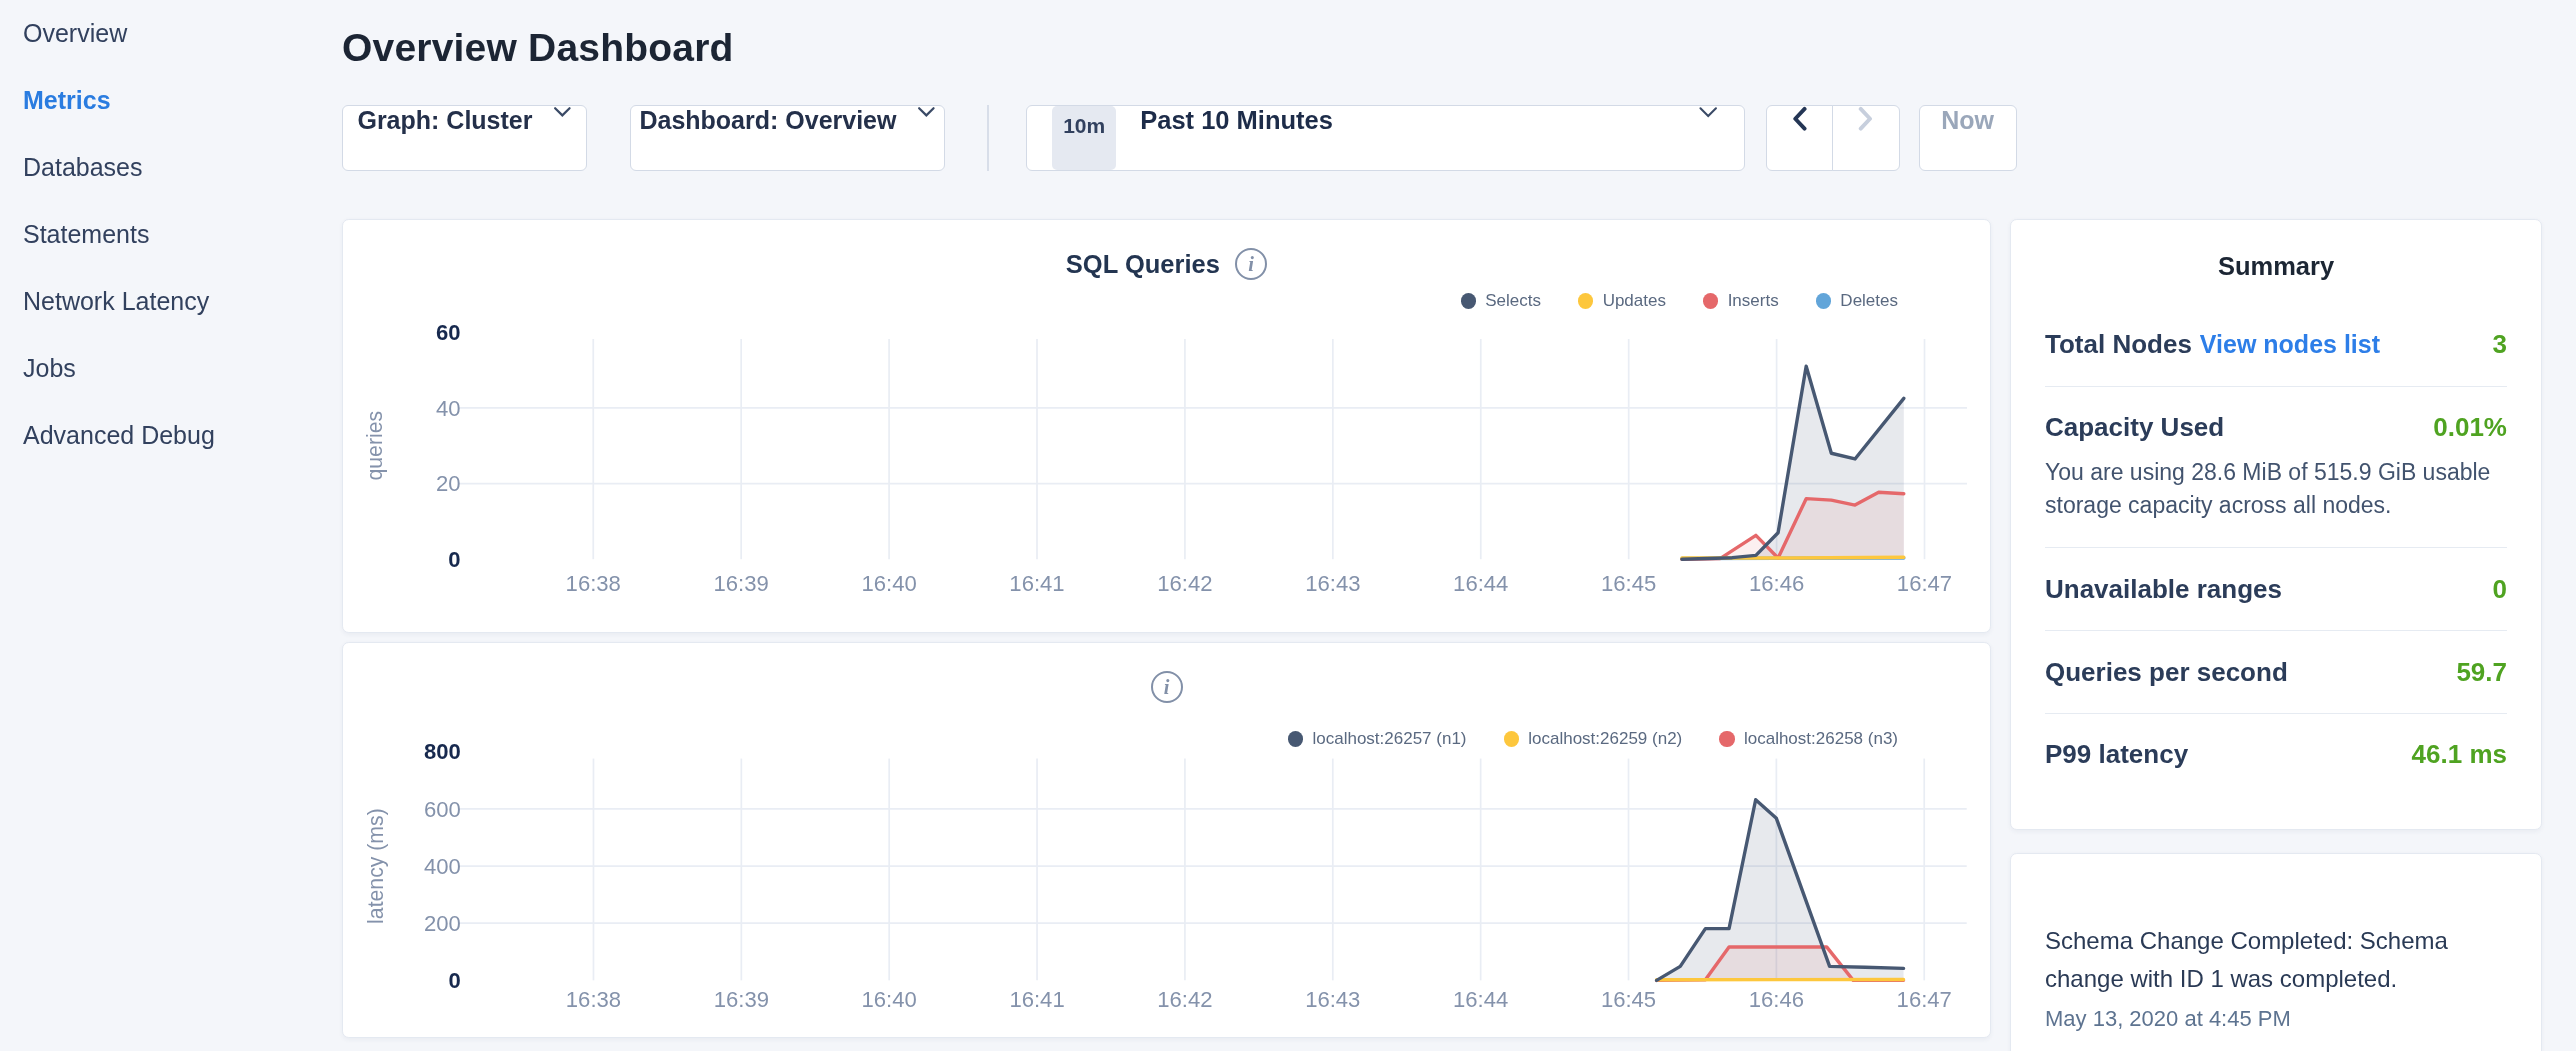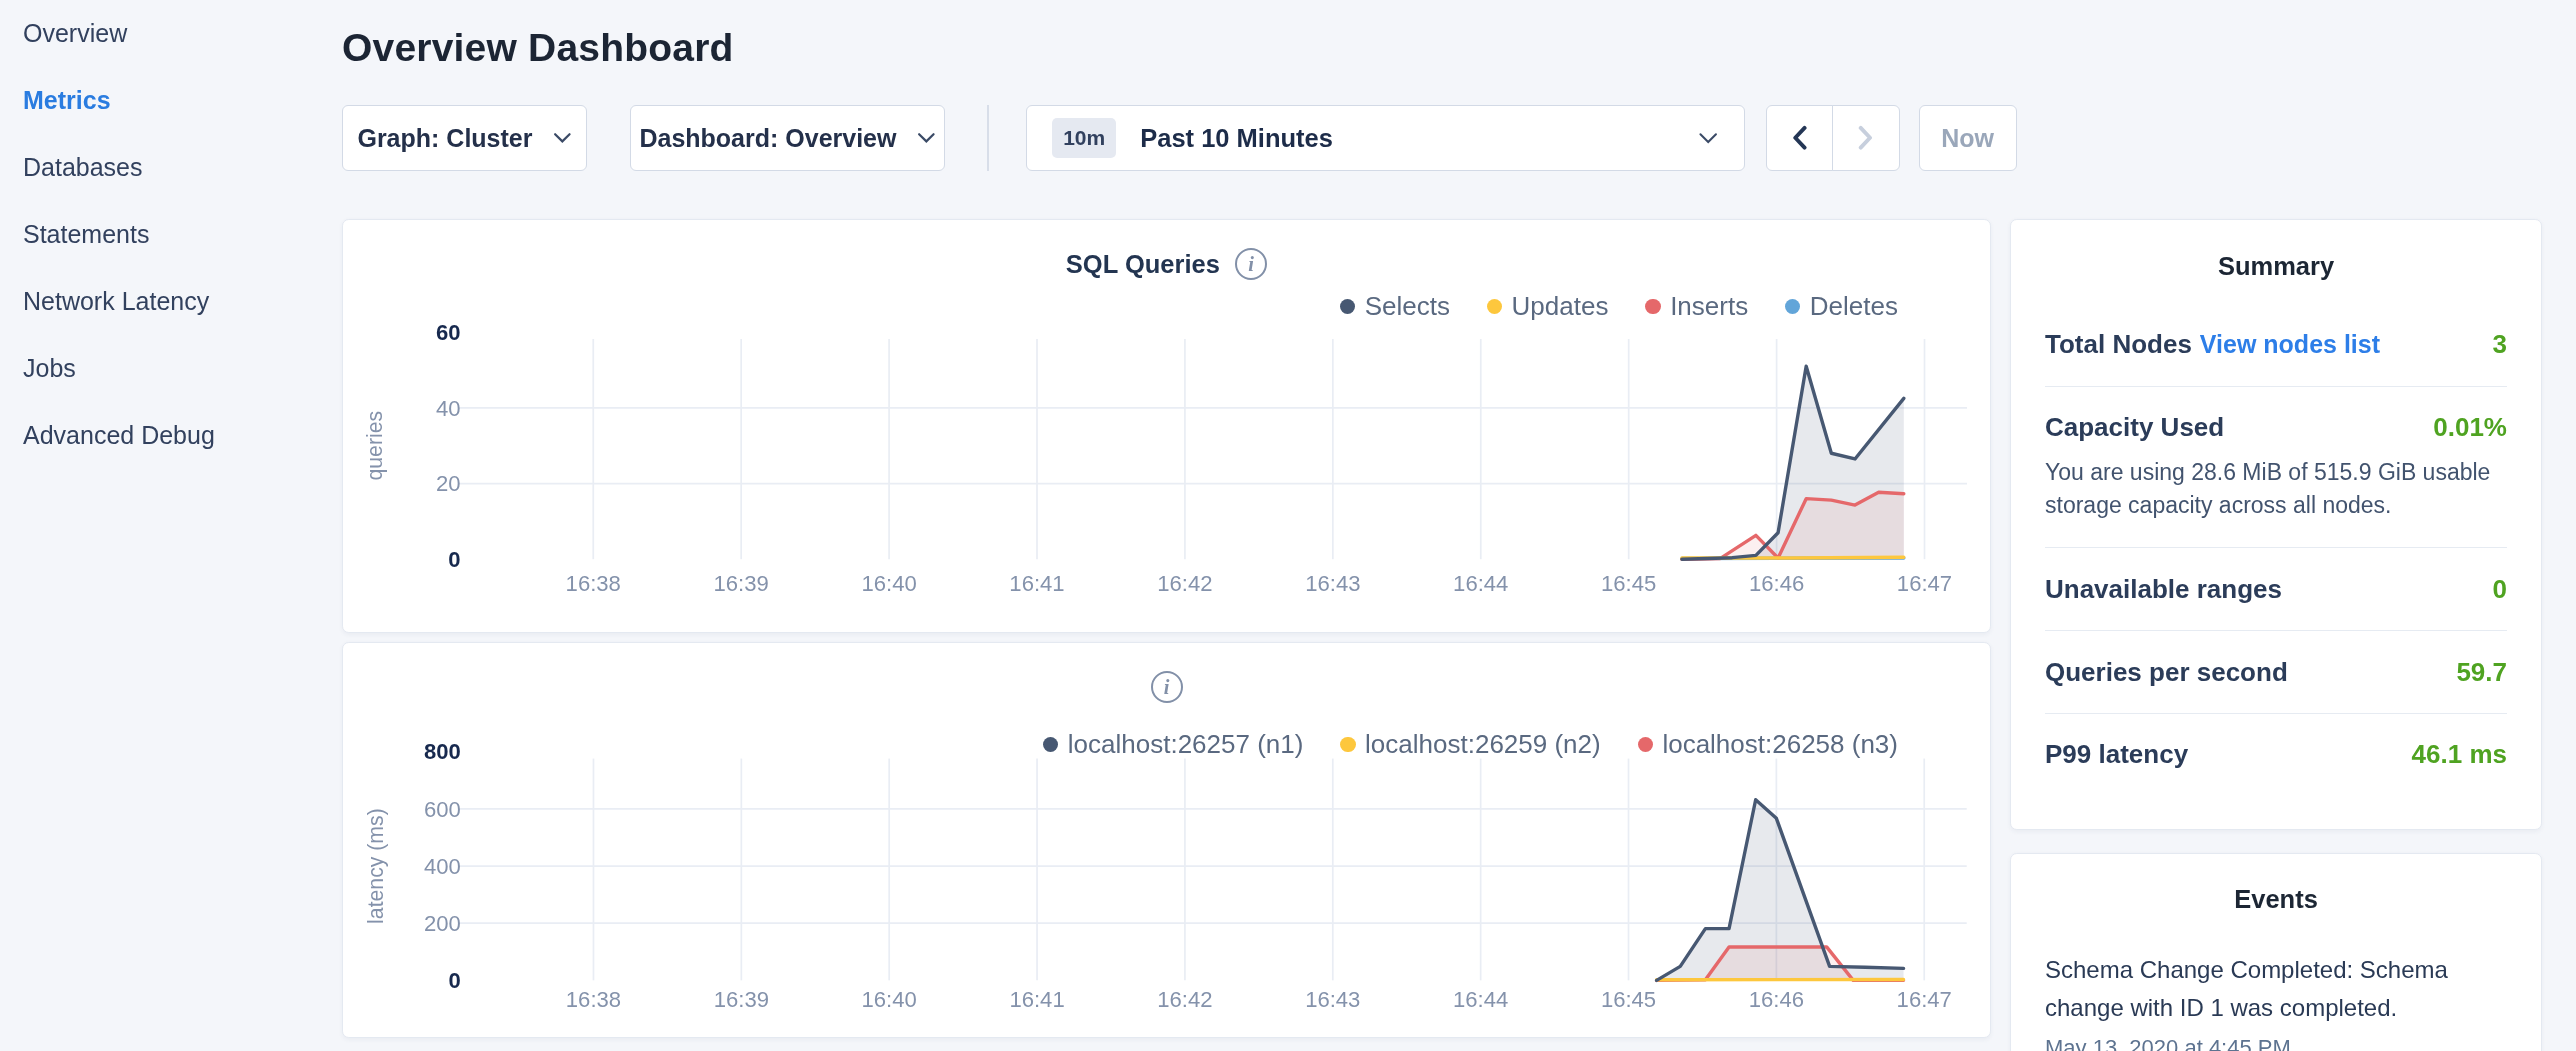--- a/index.html
+++ b/index.html
@@ -16,21 +16,21 @@
     height:67px; display:flex; align-items:center; padding-left:23px;
     font-size:25px; font-weight:500; color:#32415e; cursor:pointer;
   }
   .side-item.active { color:#2a7ce0; font-weight:700; }
   
   .main { position:absolute; left:342px; top:0; width:1649px; }
   .page-title { font-size:39px; font-weight:600; color:#1c2534; position:absolute; top:25.5px; left:0; letter-spacing:0.2px; }
   .controls { position:absolute; top:105px; left:0; display:flex; align-items:stretch; height:66px; width:1701px; }
   .ctl {
     background:#fff; border:1.7px solid #d3dae6; border-radius:6px;
-    display:flex; align-items:center; justify-content:center;
+    display:flex; justify-content:center;
     font-size:25px; font-weight:700; color:#24304a; cursor:pointer;
   }
   .dd-graph { width:245px; gap:20.4px; }
   .dd-dashboard { width:315px; margin-left:43px; gap:20.4px; }
   .vdivider { width:1.7px; background:#d8dee9; margin-left:42px; }
   .timepicker { width:719px; margin-left:37px; justify-content:flex-start; padding:0 25.5px; }
   .time-badge { background:#e5e9f1; border-radius:5.1px; padding:7.7px 11px; font-size:21px; font-weight:700; color:#31405e; margin-right:24px; }
   .time-label { font-size:25.5px; font-weight:700; color:#1d2c49; }
   .timepicker .chev { margin-left:auto; }
   .btn-group { display:flex; margin-left:21px; }
@@ -48,21 +48,21 @@
   .chart-title-row { position:absolute; top:28px; left:0; width:100%; display:flex; align-items:center; justify-content:center; gap:15.3px; z-index:2; }
   .chart-title { font-size:25.5px; font-weight:700; color:#233551; }
   .info-icon {
     width:32px; height:32px; border:2.1px solid #8290a8; border-radius:50%;
     color:#8290a8; font-size:20.4px; font-weight:600; display:flex; align-items:center; justify-content:center;
     cursor:pointer; font-family:"Liberation Serif", serif; font-style:italic;
   }
   .legend { position:absolute; right:92px; display:flex; gap:37px; align-items:center; z-index:2; }
   .chart-card-1 .legend { top:71px; }
   .chart-card-2 .legend { top:86px; }
-  .legend-item { display:flex; align-items:center; gap:9.4px; font-size:26px; color:#5a6980; cursor:pointer; }
+  .legend-item { display:flex; align-items:center; gap:9.4px; font-size:17px; color:#5a6980; cursor:pointer; }
   .legend-item .dot { width:15.3px; height:15.3px; border-radius:50%; display:inline-block; }
   .chart-svg { position:absolute; left:0; top:0; }
   .chart-svg .grid { stroke:#e9edf4; stroke-width:2; }
   .chart-svg text.tick { font-size:26px; fill:#8492ab; font-family:"Liberation Sans", sans-serif; }
   .chart-svg text.tick-strong { fill:#17294e; font-weight:700; }
   .chart-svg text.unit { font-size:25px; }
   
   .right-col { position:absolute; left:2010px; top:219px; width:532px; }
   .summary-card { top:0; left:0; width:532px; height:611px; padding:32px 34px; }
   .panel-title { text-align:center; font-size:25.5px; font-weight:700; color:#1c2634; }
@@ -286,21 +286,20 @@
         <div class="hr"></div>
         <div class="sum-row">
           <div class="sum-head">
             <span class="sum-label">P99 latency</span>
             <span class="sum-value">46.1 ms</span>
           </div>
         </div>
       </div>
   </section>
   <section class="card events-card">
-    <div class="panel-title">Events</div>
     <div>
         <div class="event-item">
           <div class="event-msg">Schema Change Completed: Schema change with ID 1 was completed.</div>
           <div class="event-time">May 13, 2020 at 4:45 PM</div>
         </div>
       </div>
   </section>
 </aside>
 
 

